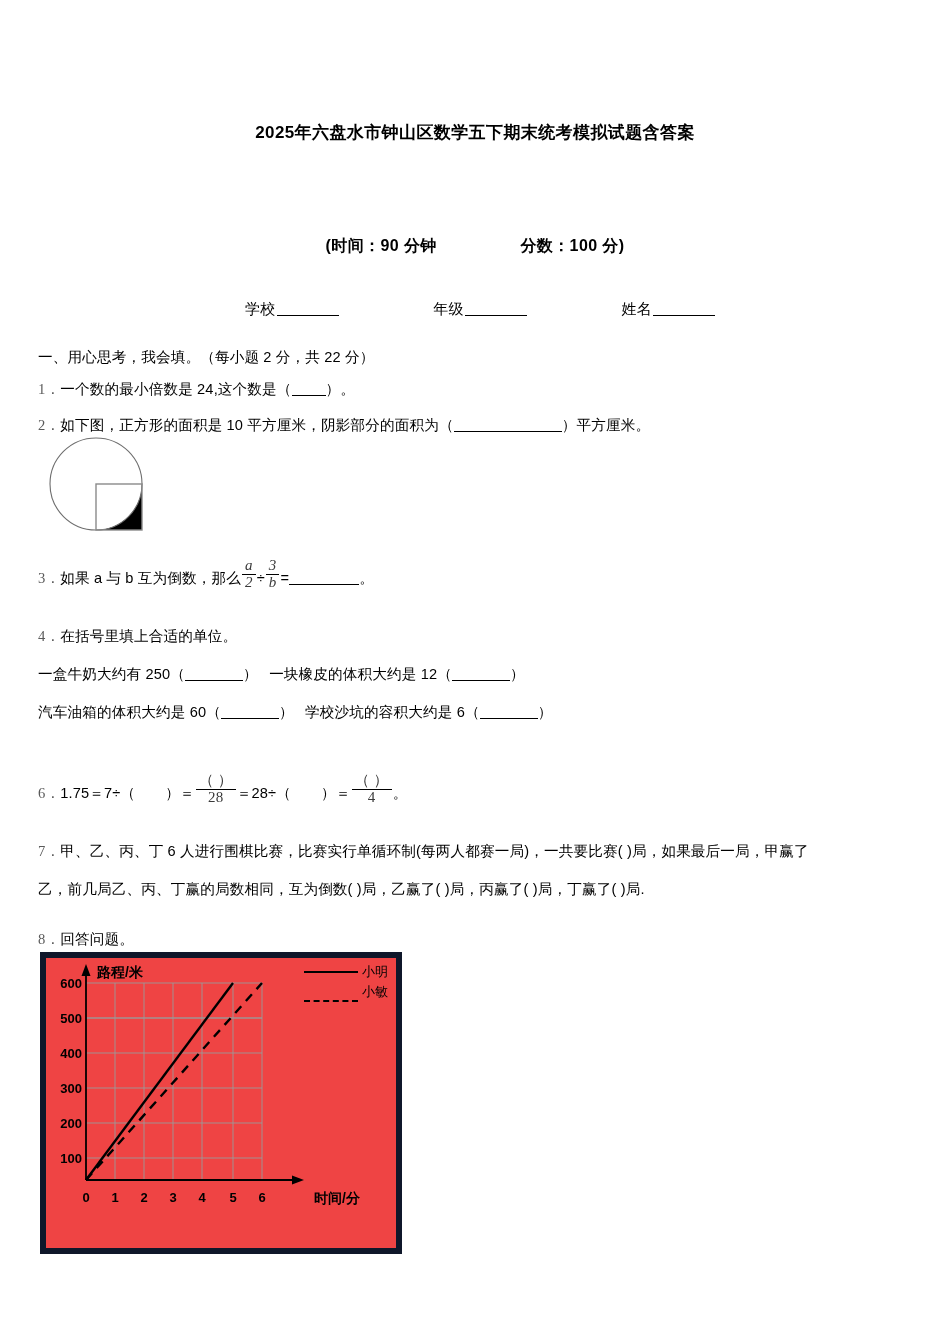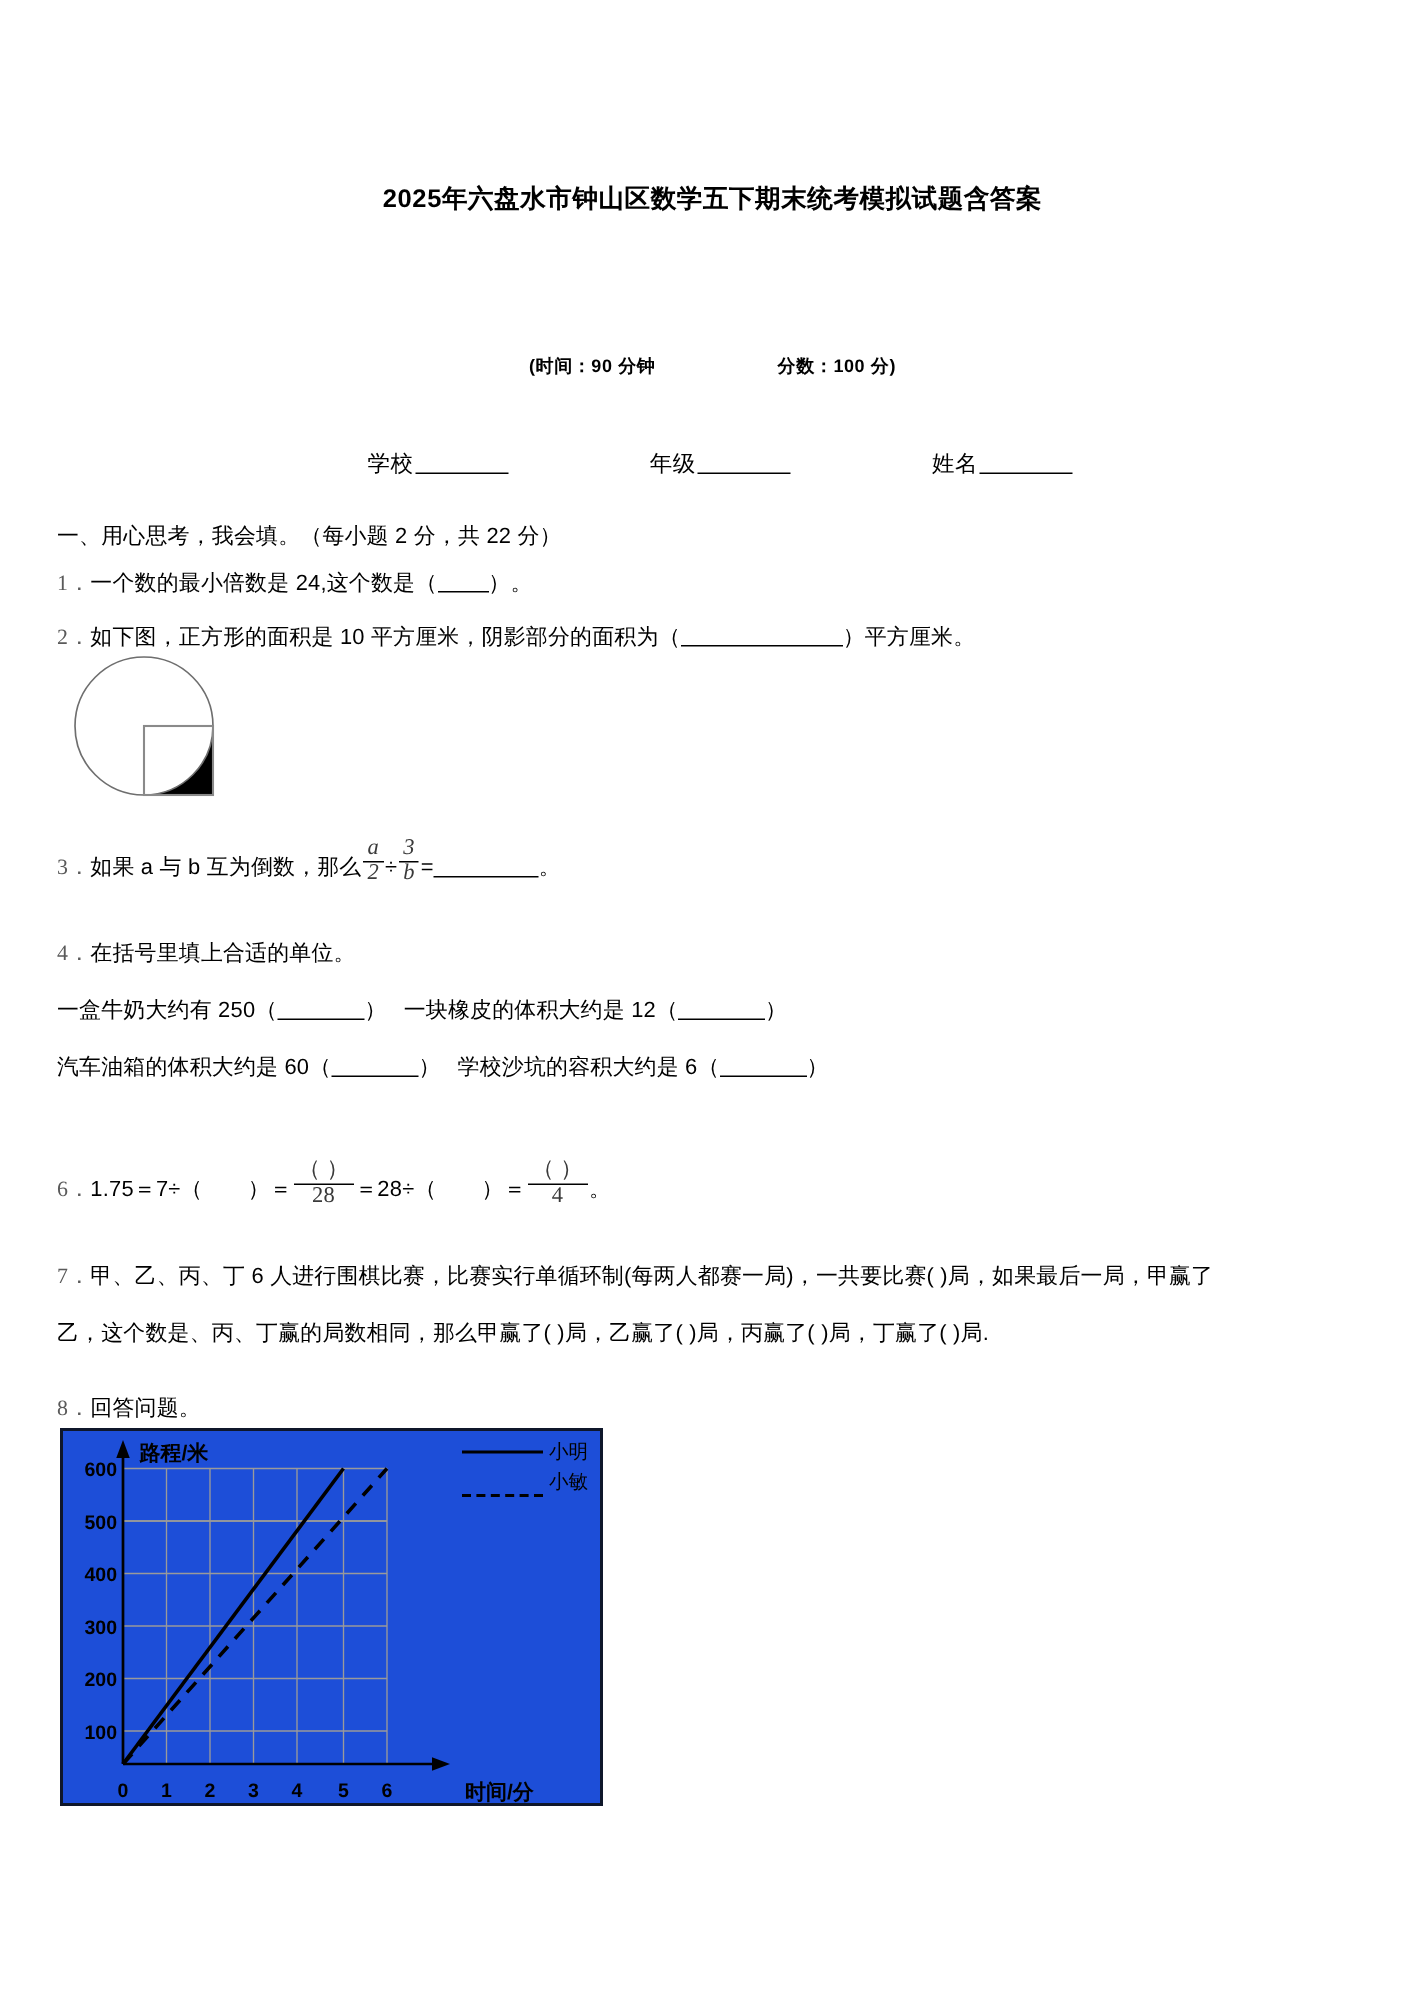--- a/index.html
+++ b/index.html
@@ -38,21 +38,21 @@
   }
 
   
   .meta-row {
     position: absolute;
     top: 236px;
     left: 0;
     right: 0;
     text-align: center;
     font-family: "Liberation Sans", "DejaVu Sans", sans-serif;
-    font-size: 12px;
+    font-size: 16px;
     font-weight: bold;
     letter-spacing: 0.4px;
   }
   .meta-row .gap {
     display: inline-block;
     width: 74px;
   }
 
   .idline {
     position: absolute;
@@ -149,24 +149,24 @@
   .frac.up { position: relative; top: -5px; }
   .frac .plain { font-style: normal; }
 
   
   .fig2 svg { display:block; }
 
   
   .chartbox {
     position: relative;
     width: 362px;
-    height: 252px;
-    border: 2px solid #0f172a;
+    height: 302px;
+    border: 6px solid #0f172a;
     box-sizing: border-box;
-    background: #1d4ed8;
+    background: #ef4444;
   }
   .chartbox svg { display:block; }
 </style>
 </head>
 <body>
 
 <div class="page">
 
   <div class="doc-title">2025年六盘水市钟山区数学五下期末统考模拟试题含答案</div>
 
@@ -229,21 +229,21 @@
 
 
     <div class="qline q6">
       <span class="qnum">6．</span><span class="cjk-n">1.75＝7÷（</span><span style="display:inline-block;width:30px"></span><span class="cjk-n">）＝</span><span class="frac up"><span class="nm plain">（ ）</span><span class="dn plain">28</span></span><span class="cjk-n">＝28÷（</span><span style="display:inline-block;width:30px"></span><span class="cjk-n">）＝</span><span class="frac up"><span class="nm plain">（ ）</span><span class="dn plain">4</span></span><span class="cjk-n">。</span>
     </div>
 
     <div class="qline q7">
       <span class="qnum">7．</span><span class="cjk-n">甲、乙、丙、丁 6 人进行围棋比赛，比赛实行单循环制(每两人都赛一局)，一共要比赛( )局，如果最后一局，甲赢了</span>
     </div>
     <div class="qline q7b">
-      <span class="cjk-n">乙，这个数是、丙、丁赢的局数相同，那么甲赢了( )局，乙赢了( )局，丙赢了( )局，丁赢了( )局.</span>
+      <span class="cjk-n">乙，前几局乙、丙、丁赢的局数相同，互为倒数( )局，乙赢了( )局，丙赢了( )局，丁赢了( )局.</span>
     </div>
 
     <div class="qline q8">
       <span class="qnum">8．</span><span class="cjk-n">回答问题。</span>
     </div>
 
     <div class="chartwrap">
       <div class="chartbox">
         <svg width="360" height="266" viewBox="0 0 360 266">
 

